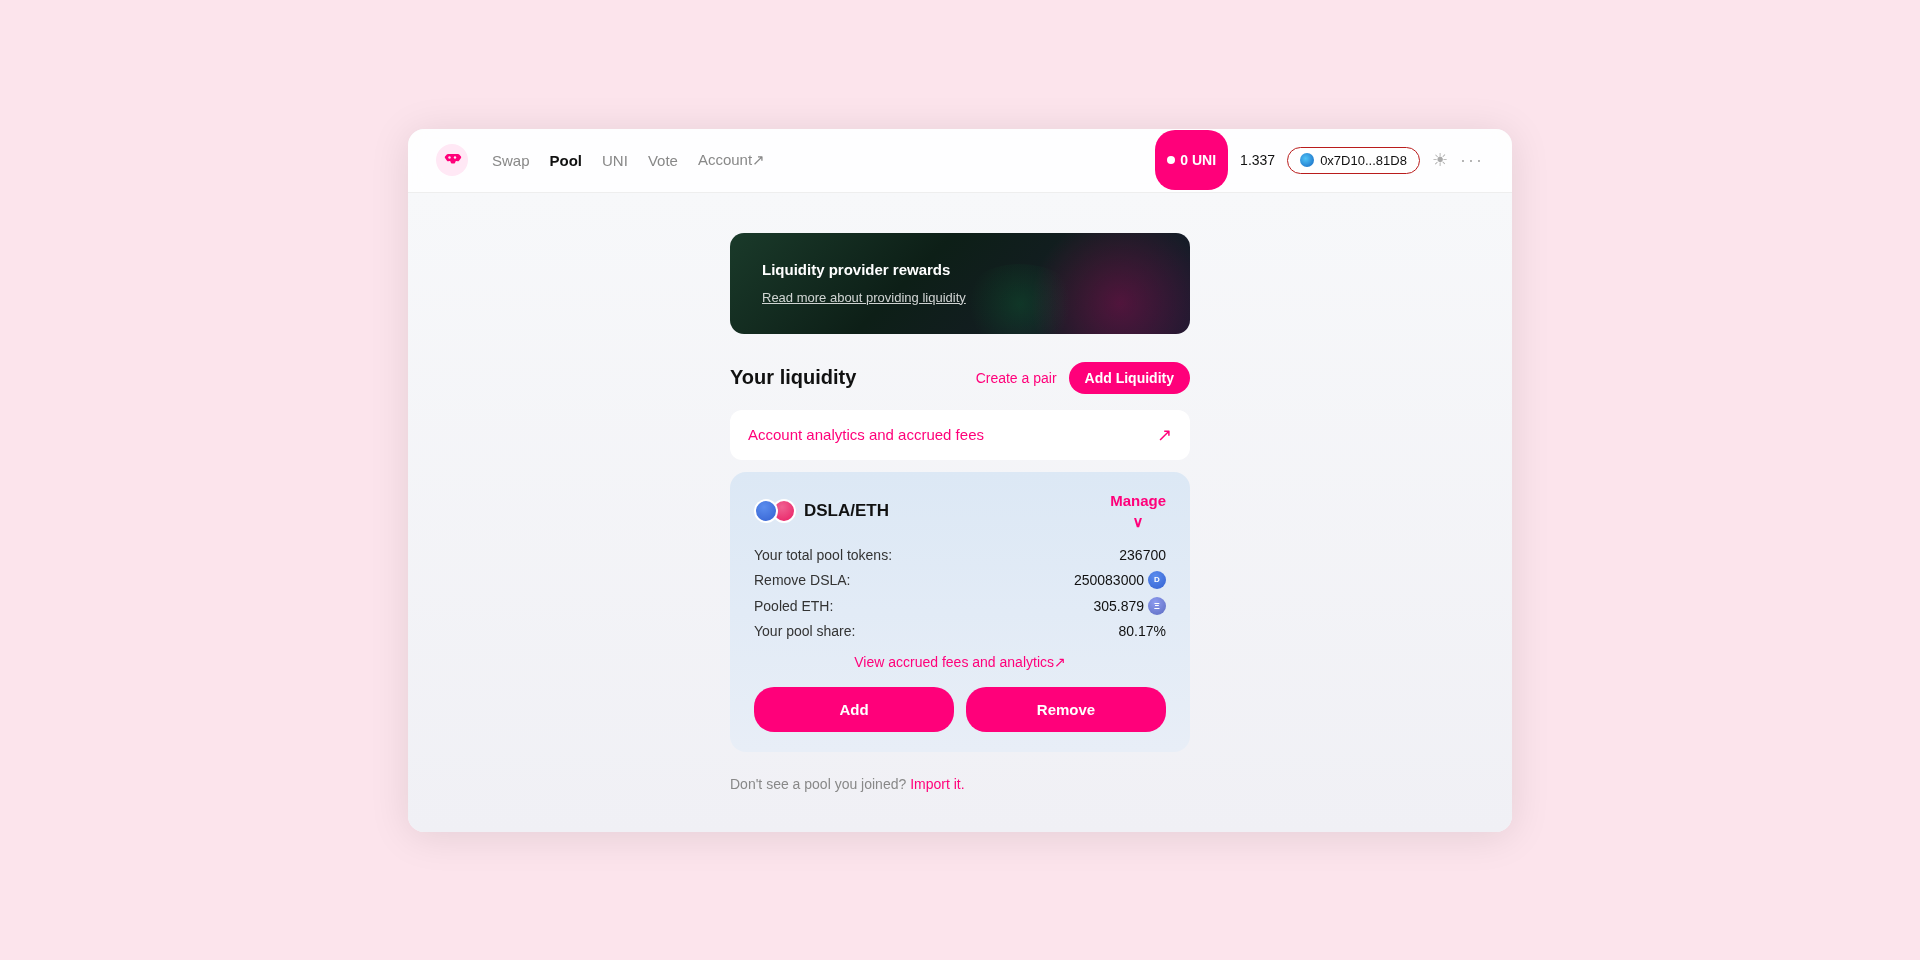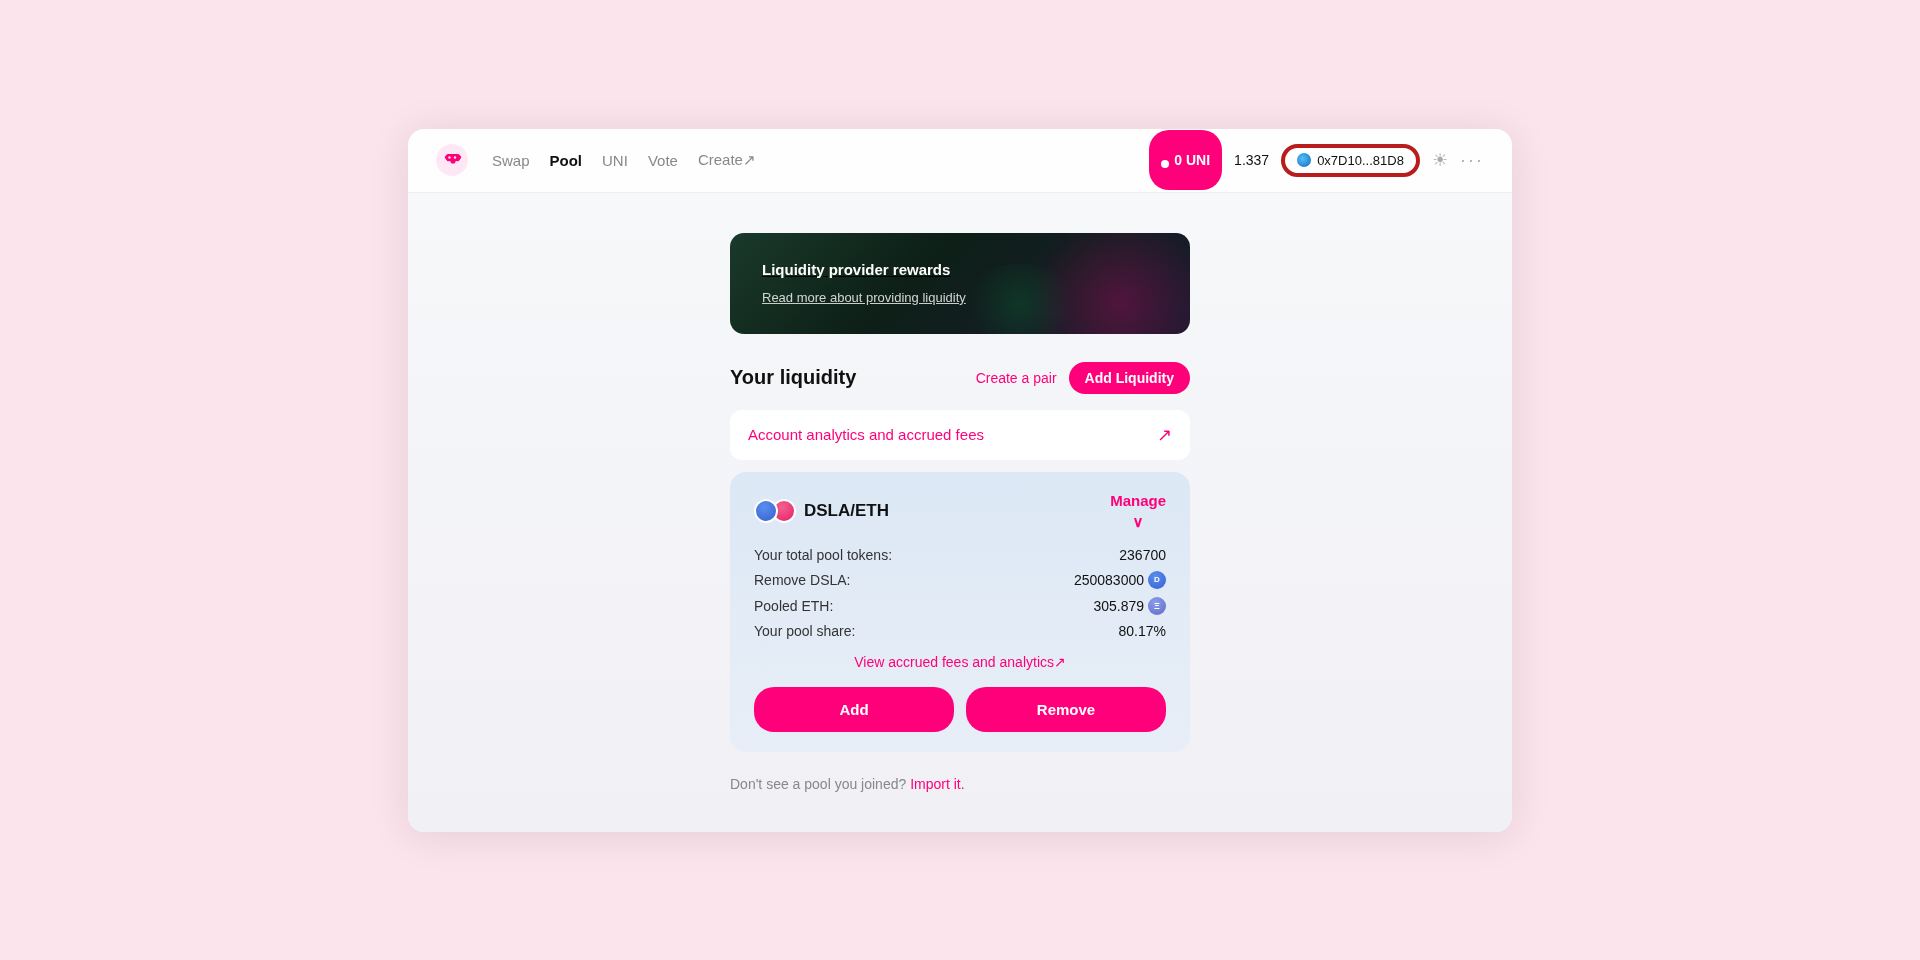--- a/index.html
+++ b/index.html
@@ -71,36 +71,36 @@
       gap: 12px;
     }
     .uni-badge {
       background: #ff007a;
       color: white;
       border-radius: 20px;
       padding: 22px 12px;
       font-size: 14px;
       font-weight: 600;
       display: flex;
-      align-items: flex-end;
+      align-items: center;
       gap: 5px;
     }
     .uni-dot {
       width: 8px; height: 8px;
       background: white;
       border-radius: 50%;
     }
     .eth-balance {
       font-size: 14px;
       color: #111;
       font-weight: 500;
     }
     .wallet-addr {
       background: white;
-      border: 4px solid #b91c1c;
+      border: 1px solid #b91c1c;
       border-radius: 20px;
       padding: 5px 12px;
       font-size: 13px;
       color: #111;
       display: flex;
       gap: 6px;
       cursor: pointer;
     }
     .wallet-globe {
       width: 14px; height: 14px;
@@ -135,21 +135,20 @@
 
     
     .banner {
       background: linear-gradient(135deg, #1a3a2a 0%, #0d1f17 40%, #1a1a2e 100%);
       border-radius: 14px;
       padding: 28px 32px;
       width: 460px;
       margin-bottom: 28px;
       position: relative;
       overflow: hidden;
-      text-decoration: underline;
     }
     .banner::before {
       content: '';
       position: absolute;
       top: -20px; right: -20px;
       width: 180px; height: 180px;
       background: radial-gradient(circle, rgba(255,0,122,0.25) 0%, transparent 70%);
       border-radius: 50%;
     }
     .banner::after {
@@ -409,21 +408,21 @@
         <path d="M12 10c-.5 0-.9.2-1.2.5L9 12.5c-.3.4-.3 1 0 1.4l2 2.8c.3.4.8.6 1.3.5l1.5-.3c.2 0 .4.1.5.3l.7 1.8c.1.3.4.5.7.5h2.6c.3 0 .6-.2.7-.5l.7-1.8c.1-.2.3-.3.5-.3l1.5.3c.5.1 1-.1 1.3-.5l2-2.8c.3-.4.3-1 0-1.4l-1.8-2c-.3-.3-.7-.5-1.2-.5H12z" fill="#FF007A"></path>
         <circle cx="13.5" cy="13.5" r="1.2" fill="#FFE8F5"></circle>
         <circle cx="19" cy="13.5" r="1.2" fill="#FFE8F5"></circle>
       </svg>
 
       <nav class="nav">
         <a class="nav-item">Swap</a>
         <a class="nav-item active">Pool</a>
         <a class="nav-item">UNI</a>
         <a class="nav-item">Vote</a>
-        <a class="nav-item-charts">Create↗</a>
+        <a class="nav-item-charts">Account↗</a>
       </nav>
     </div>
 
     <div class="header-right">
       <div class="uni-badge">
         <div class="uni-dot"></div>
         <span>0 UNI</span>
       </div>
       <span class="eth-balance">1.337</span>
       <div class="wallet-addr">

